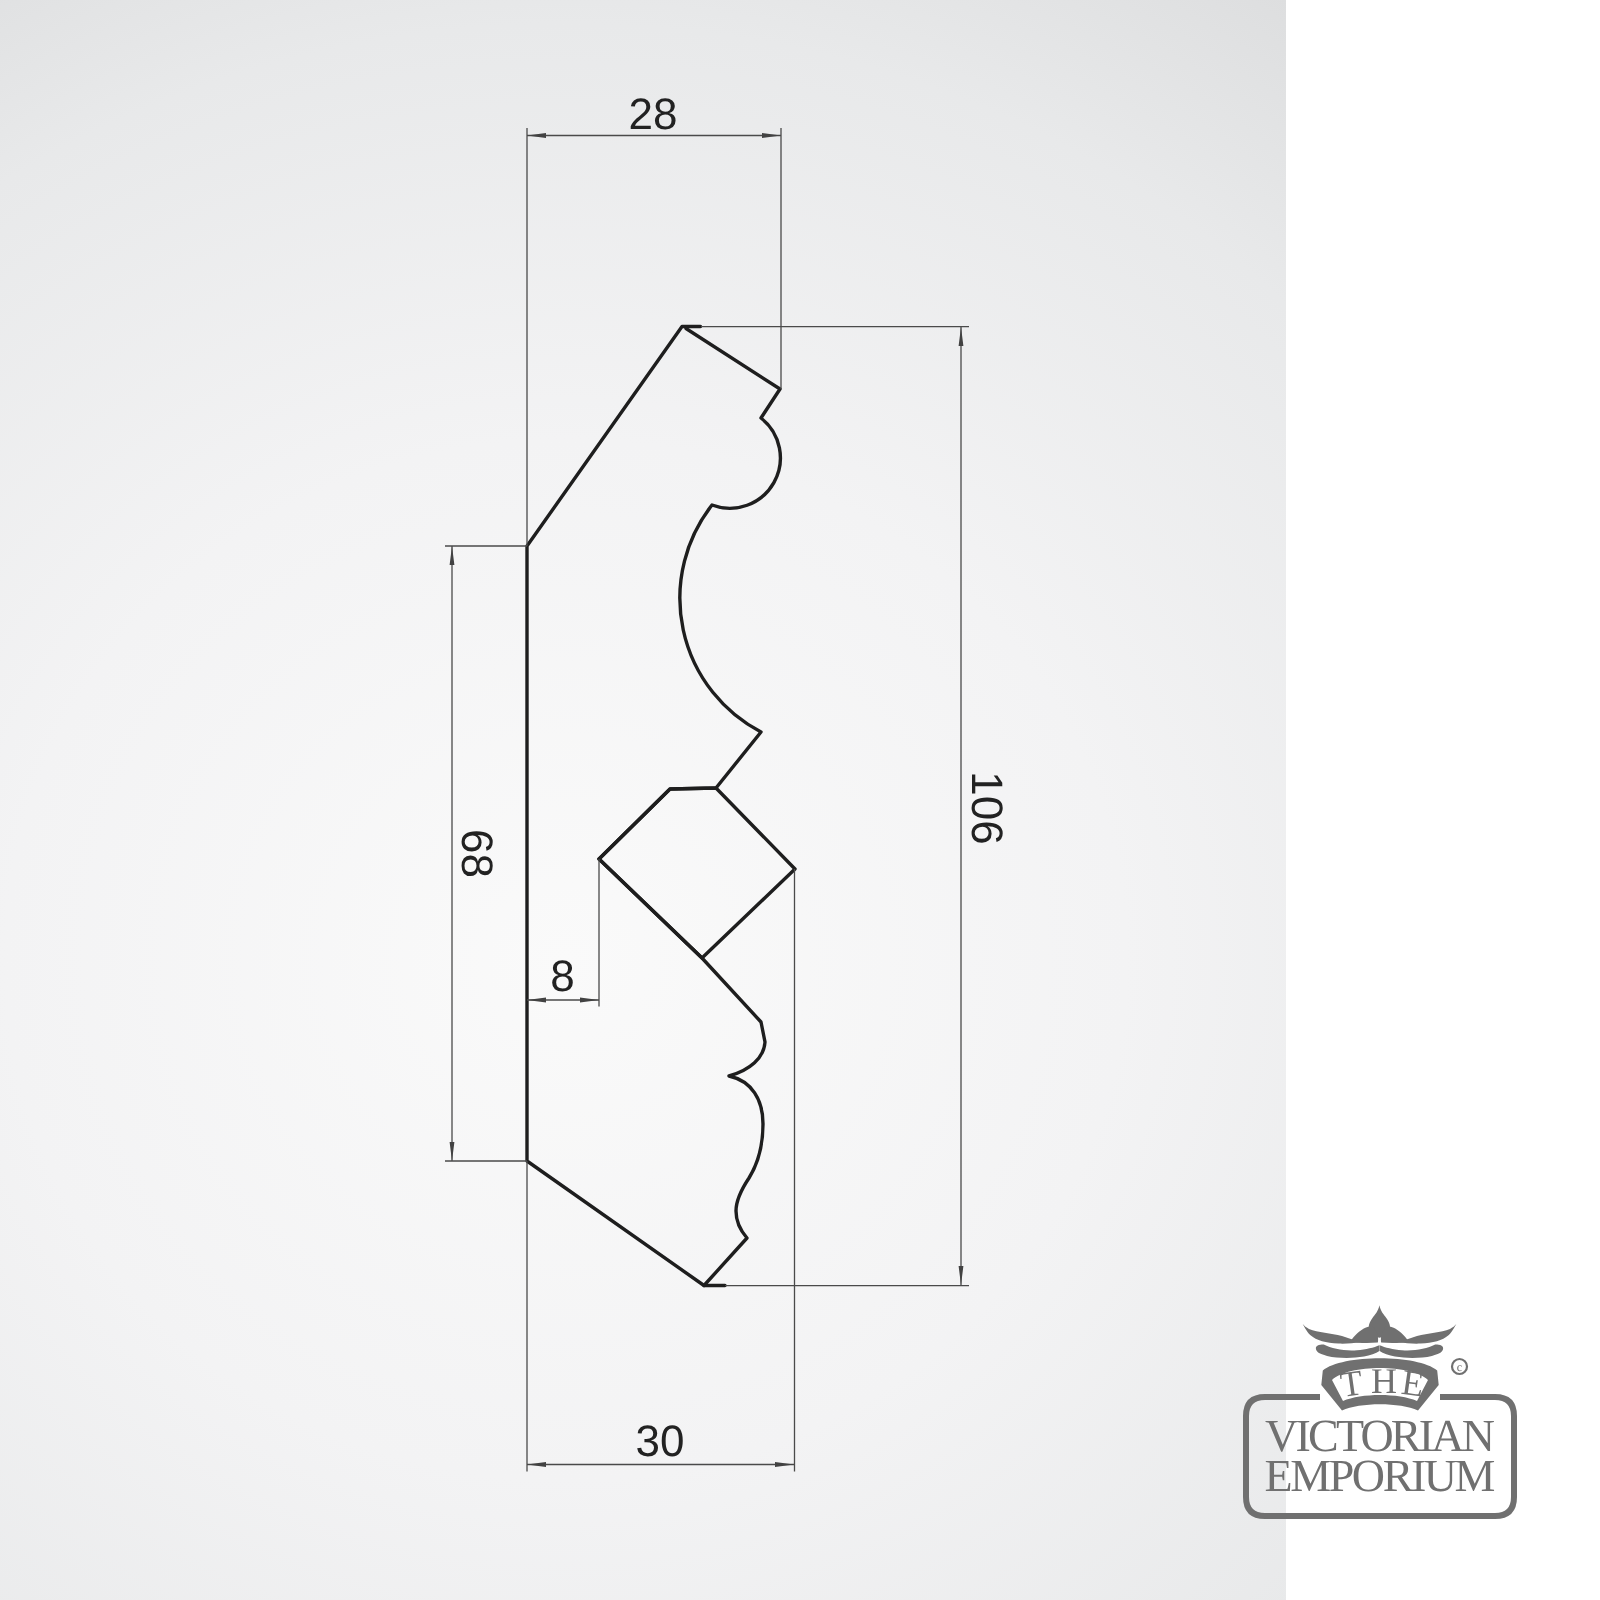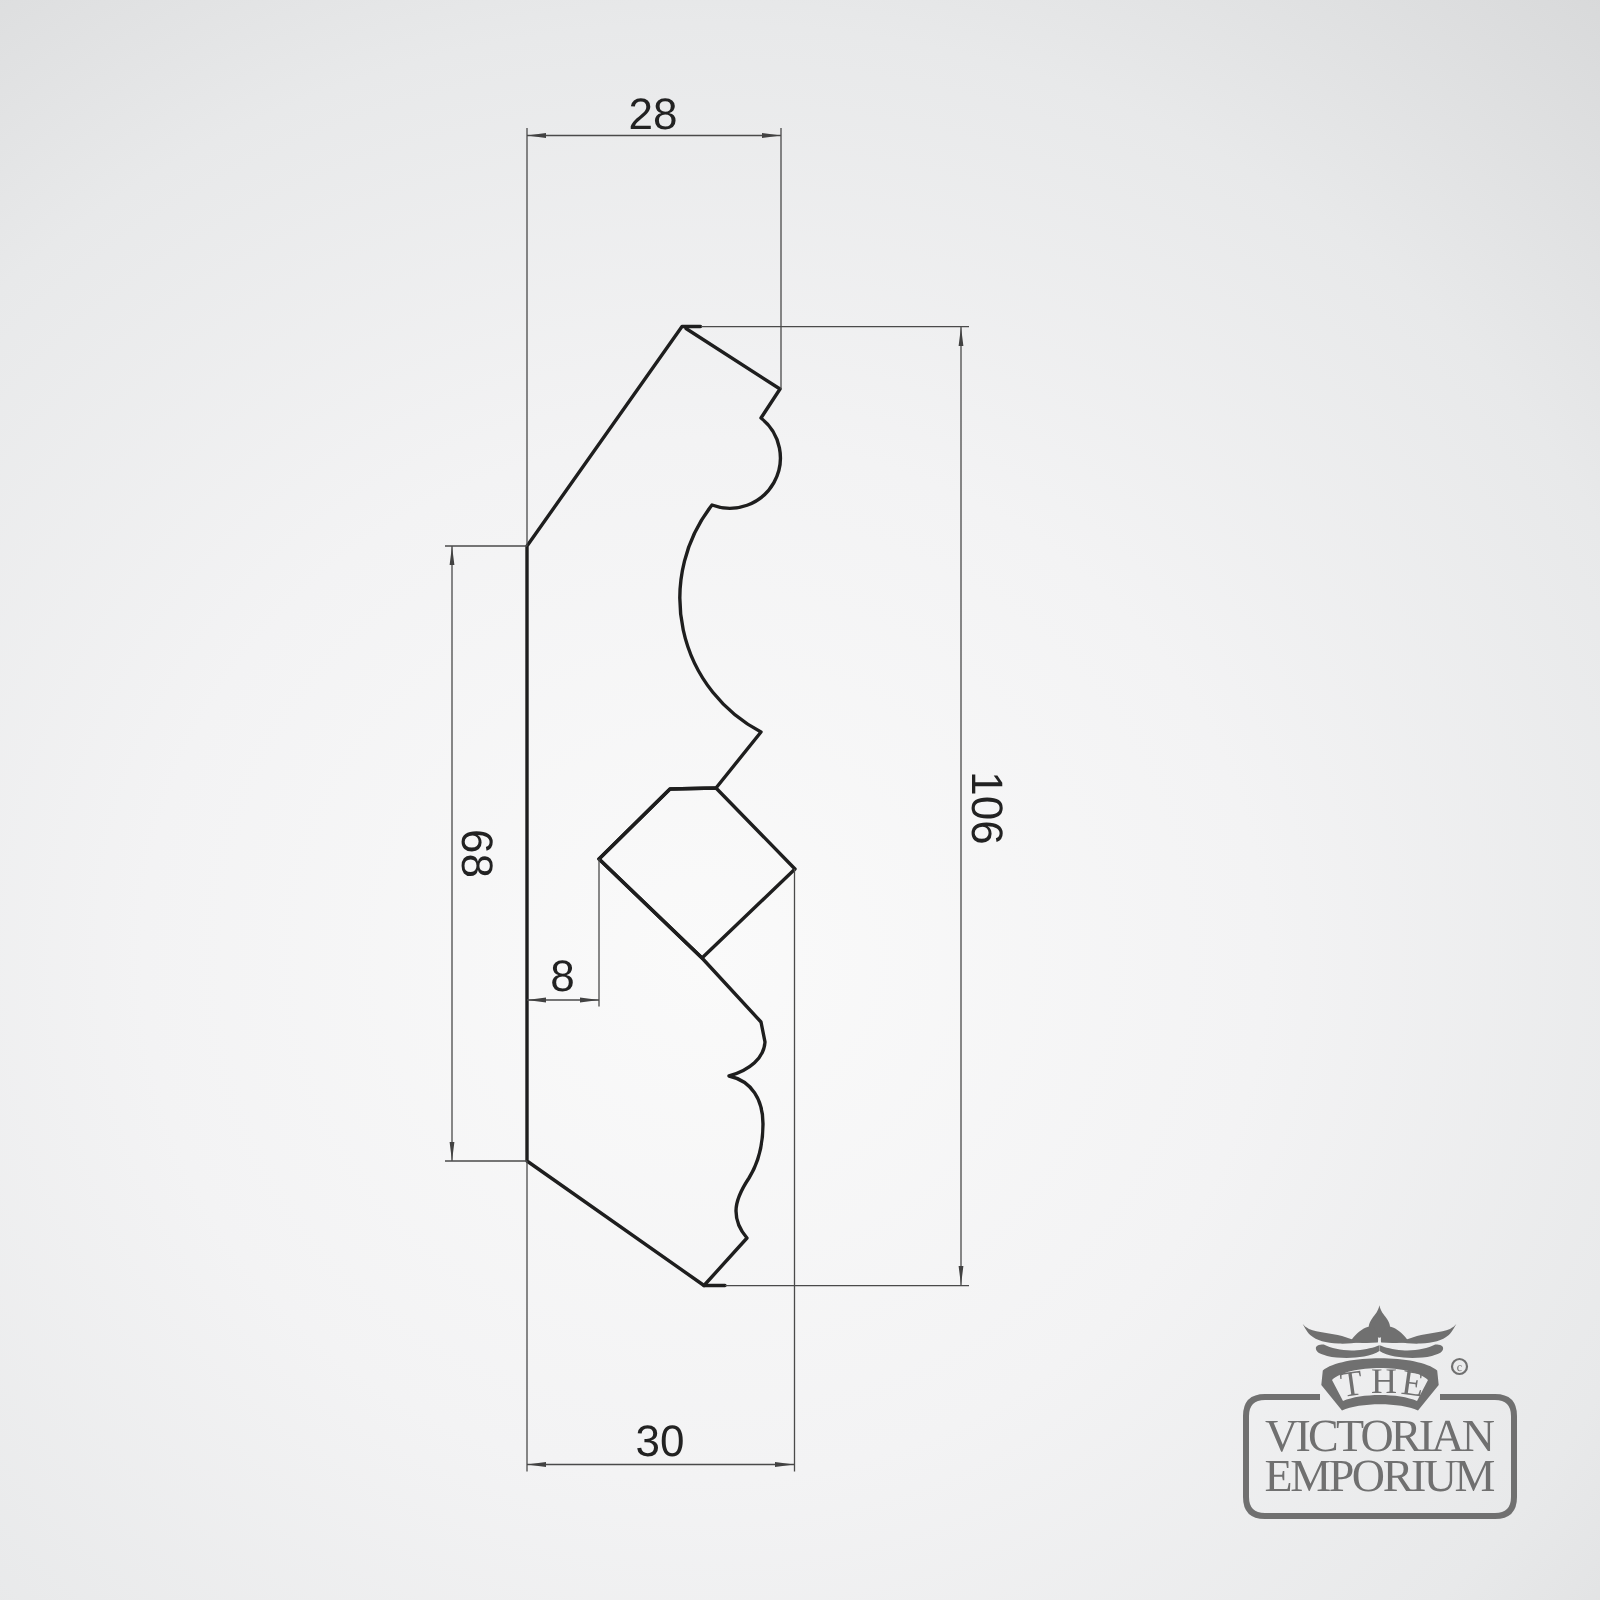--- a/index.html
+++ b/index.html
@@ -1,17 +1,17 @@
 <!DOCTYPE html>
 <html><head>
 <meta charset="utf-8">
 <style>
   html,body{margin:0;padding:0;}
   body{width:1600px;height:1600px;overflow:hidden;font-family:"Liberation Sans",sans-serif;}
-  #page{width:1600px;height:1600px;position:relative;transform:translateZ(0);opacity:0.999;
+  #page{width:1286px;height:1600px;position:relative;transform:translateZ(0);opacity:0.999;
     background:radial-gradient(ellipse 1400px 1300px at 44% 60%, #fafafa 0%, #f3f3f4 40%, #e8e9ea 72%, #d7d8d9 100%);}
   svg{position:absolute;left:0;top:0;}
   .dim{stroke:#4a4a4a;stroke-width:1.3;fill:none;}
   .prof{stroke:#1e1e1e;stroke-width:3.4;fill:none;stroke-linejoin:round;stroke-linecap:round;}
   .arr{fill:#424242;stroke:none;}
   .dtxt{font-family:"Liberation Sans",sans-serif;font-size:44px;fill:#222;}
   .logo{fill:#707070;}
   .ltxt{font-family:"Liberation Serif",serif;fill:#707070;}
 </style>
 </head>

